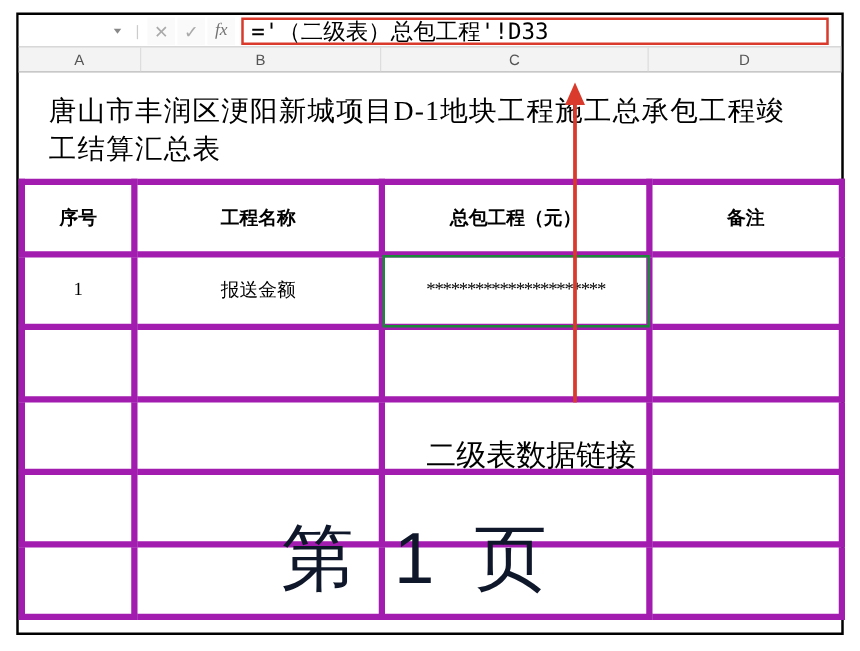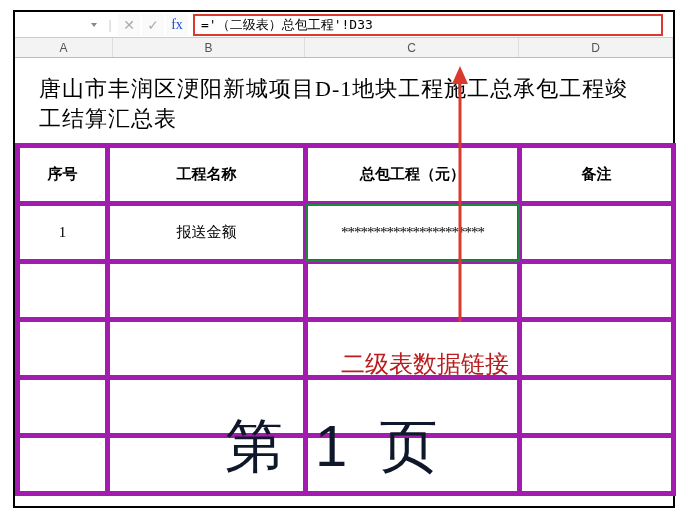--- a/index.html
+++ b/index.html
@@ -4,23 +4,23 @@
   <style>
     * { box-sizing: border-box; margin: 0; padding: 0; }
     body { font-family: "Microsoft YaHei", SimSun, sans-serif; background: #fff; width: 688px; height: 521px; overflow: hidden; position: relative; }
     .outer-border { position: absolute; left: 13px; top: 10px; width: 662px; height: 498px; border: 2px solid #000; background: #fff; }
     
     .formula-bar { display: flex; align-items: center; height: 26px; background: #fff; border-bottom: 1px solid #ccc; padding-left: 8px; font-size: 12px; position: relative; }
     .namebox { width: 80px; height: 22px; color: #888; display: flex; align-items: center; justify-content: flex-end; padding-right: 6px; }
     .namebox-arrow { width: 0; height: 0; border-left: 3px solid transparent; border-right: 3px solid transparent; border-top: 4px solid #888; }
     .fb-sep { width: 14px; height: 22px; display: flex; align-items: center; justify-content: center; color: #ccc; }
     .fb-btn { width: 22px; height: 22px; display: flex; align-items: center; justify-content: center; color: #aaa; font-size: 14px; background: #fafafa; margin: 0 1px; }
-    .fb-btn.fx { font-family: "Times New Roman", serif; color: #1d4ed8; font-size: 14px; }
+    .fb-btn.fx { font-style: italic; font-family: "Times New Roman", serif; color: #737373; font-size: 14px; }
     .formula-input-wrap { flex: 1; height: 22px; border: 2px solid #d93a2b; display: flex; align-items: center; padding: 0 6px; margin-left: 4px; margin-right: 10px; }
-    .formula-input { font-family: SimSun, monospace; font-size: 13px; color: #000; }
+    .formula-input { font-family: SimSun, monospace; font-size: 18px; color: #000; }
     
     .col-headers { display: flex; height: 20px; background: #f3f3f3; border-bottom: 1px solid #bbb; font-size: 12px; color: #555; }
     .col-h { border-right: 1px solid #ddd; display: flex; align-items: center; justify-content: center; }
     .col-a { width: 98px; }
     .col-b { width: 192px; }
     .col-c { width: 214px; }
     .col-d { width: 154px; }
     
     .sheet-area { position: relative; }
     
@@ -31,21 +31,21 @@
     table.data th { font-weight: bold; padding: 6px; }
     .col1 { width: 90px; }
     .col2 { width: 198px; }
     .col3 { width: 214px; }
     .col4 { width: 154px; }
     
     .highlight-cell { outline: 2px solid #1a8a3a; outline-offset: -2px; font-family: monospace; letter-spacing: -1px; font-size: 14px; }
     
     .arrow-svg { position: absolute; left: 430px; top: 4px; width: 30px; height: 280px; pointer-events: none; }
     
-    .annotation { position: absolute; left: 326px; top: 290px; color: #b91c1c; font-size: 24px; font-weight: 500; font-family: "Microsoft YaHei", sans-serif; }
+    .annotation { position: absolute; left: 326px; top: 290px; color: #000000; font-size: 24px; font-weight: 500; font-family: "Microsoft YaHei", sans-serif; }
     
     .watermark { position: absolute; left: 210px; top: 350px; color: #0f172a; font-size: 58px; font-weight: 300; font-family: "Microsoft YaHei", sans-serif; letter-spacing: 8px; pointer-events: none; }
   </style>
 </head>
 <body>
 
 <div class="outer-border">
 
   <div class="formula-bar">
     <div class="namebox">

